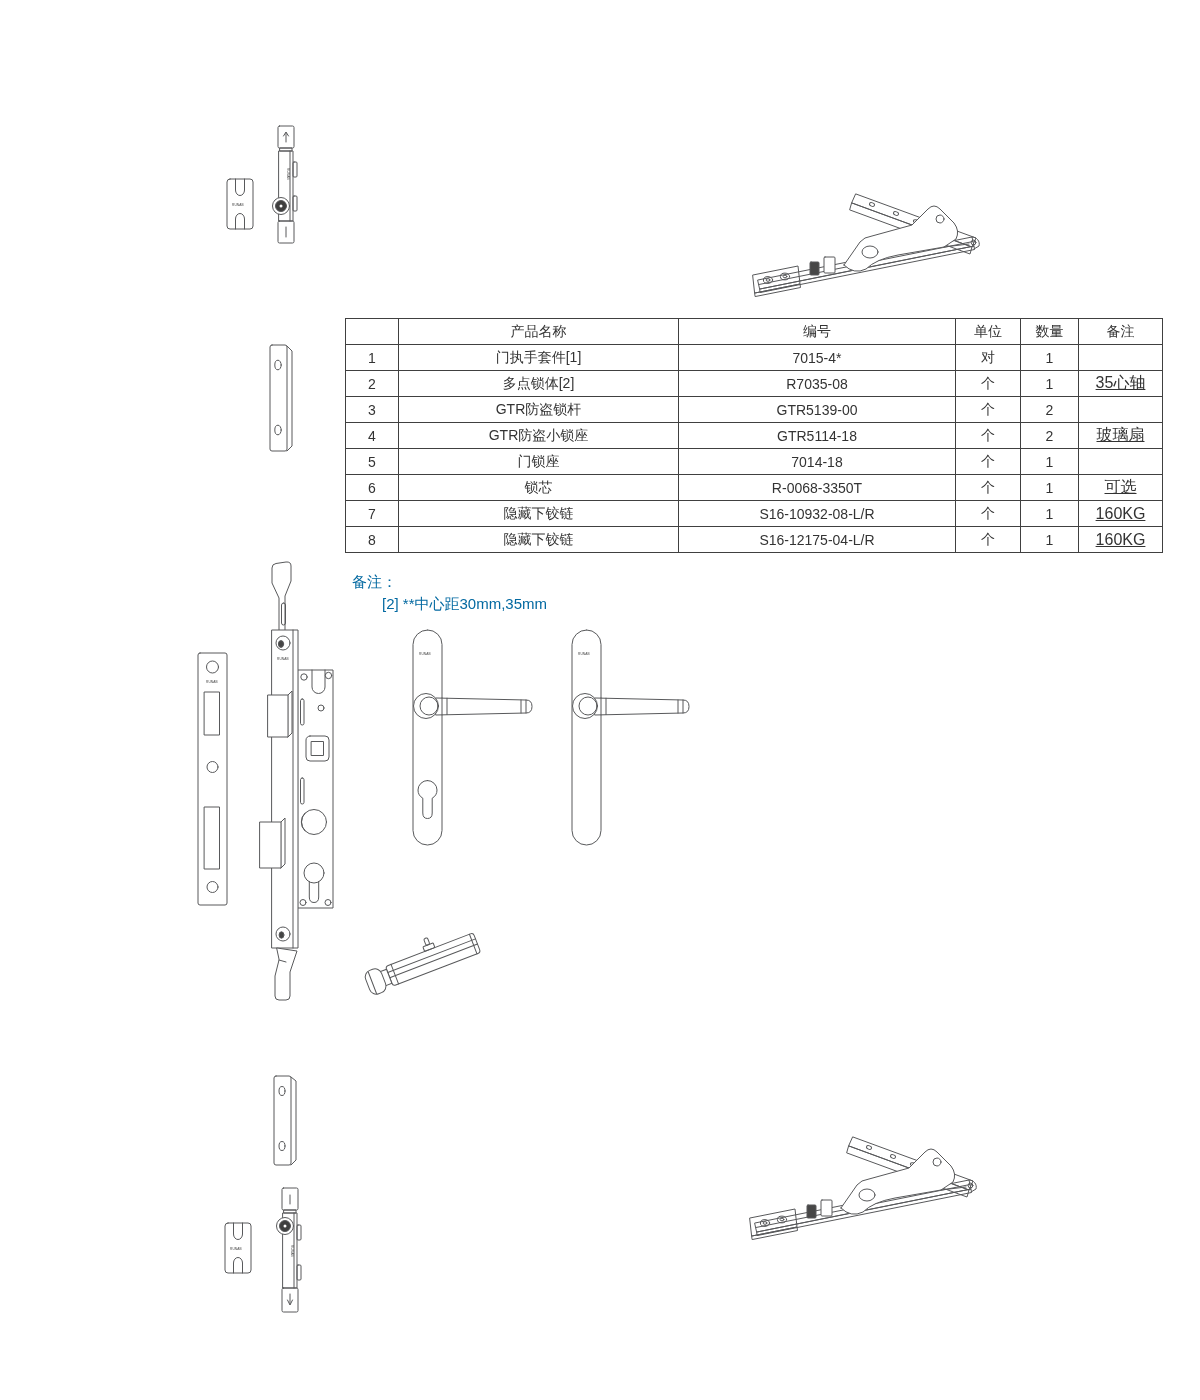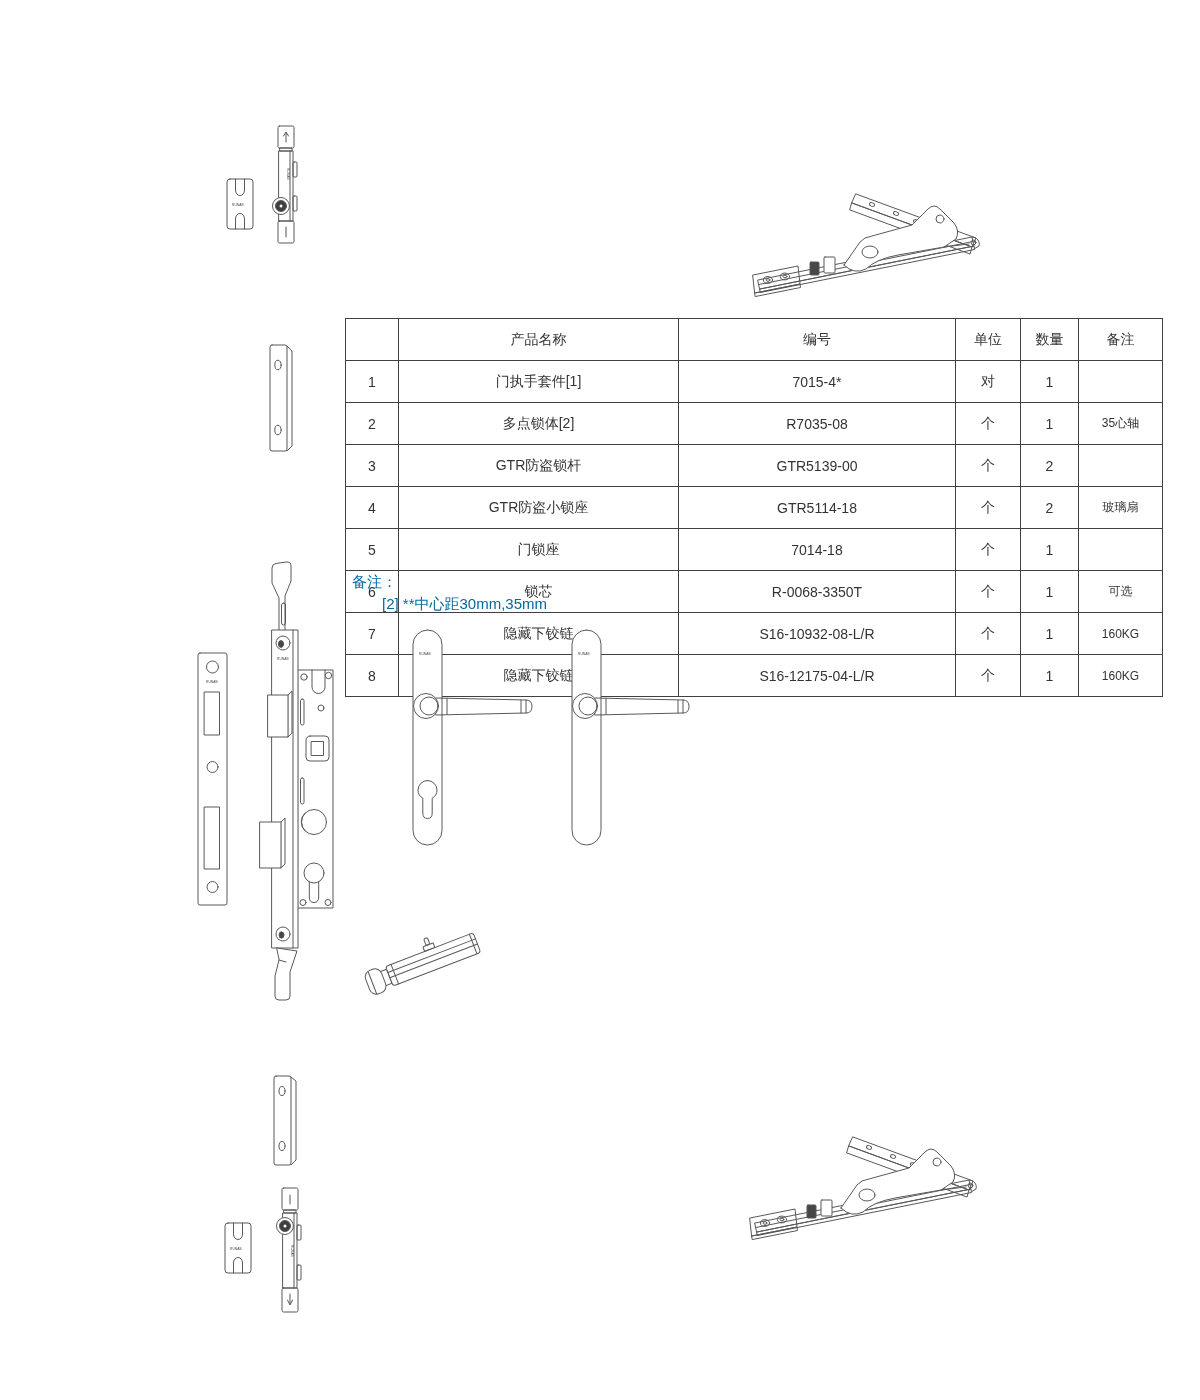--- a/index.html
+++ b/index.html
@@ -3,22 +3,22 @@
 <meta charset="utf-8">
 <style>
   html,body{margin:0;padding:0;background:#fff;}
   .page{position:relative;width:1200px;height:1400px;background:#fff;overflow:hidden;
         font-family:"Liberation Sans",sans-serif;color:#333;}
   .part{position:absolute;}
   .ln{fill:none;stroke:#58595b;stroke-width:1;stroke-linejoin:round;stroke-linecap:round;}
   svg .logo{font-family:"Liberation Sans",sans-serif;font-size:3.2px;fill:#3f3f3f;stroke:none;letter-spacing:.1px;}
   table.spec{position:absolute;left:345px;top:318px;width:817px;border-collapse:collapse;table-layout:fixed;}
   table.spec th,table.spec td{border:1px solid #404040;height:25px;text-align:center;vertical-align:middle;
-        font-size:14px;font-weight:400;color:#333;padding:8px 2px;overflow:hidden;white-space:nowrap;}
-  table.spec td.remark{font-size:12px;}
+        font-size:14px;font-weight:400;color:#333;padding:0 2px;overflow:hidden;white-space:nowrap;}
+  table.spec td.remark{font-size:16px;text-decoration:underline;}
   .notes{position:absolute;left:352px;top:571px;font-size:15px;color:#0369a1;line-height:1.45;}
   .notes .row{display:flex;}
   .notes .lbl{white-space:pre;}
   .notes .indent{margin-left:30px;}
 </style>
 </head>
 <body>
 
 <div class="page">
 

